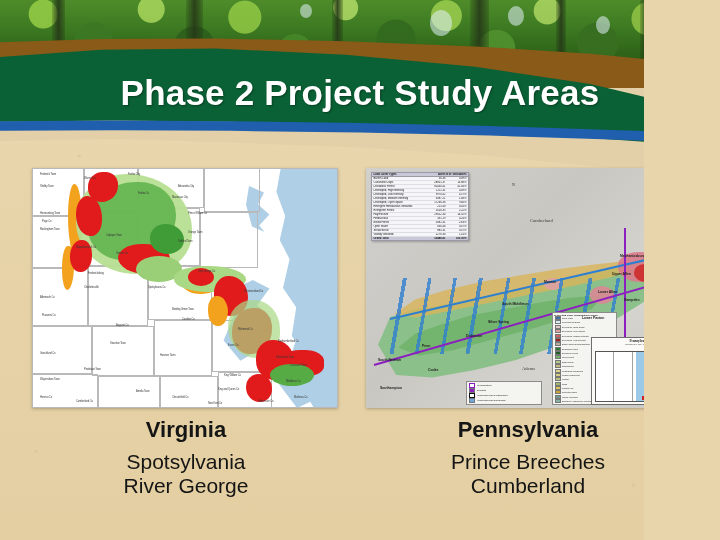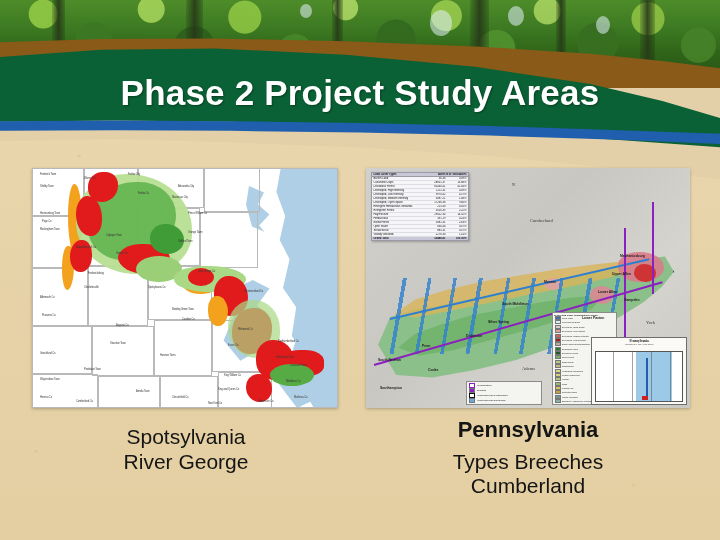--- a/index.html
+++ b/index.html
@@ -2,21 +2,21 @@
 <html><head>
 <meta charset="utf-8">
 <title>Phase 2 Project Study Areas</title>
 <style>
   html,body{margin:0;padding:0;}
   body{
     width:720px;height:540px;overflow:hidden;
     font-family:"Liberation Sans","DejaVu Sans",sans-serif;
     background:#e8d5ab;
   }
-  .slide{position:relative;width:720px;height:540px;overflow:hidden;background:#e3d0a8;}
+  .slide{position:relative;width:644px;height:540px;overflow:hidden;background:#e3d0a8;}
 
   
   .photo-band{
     position:absolute;left:0;top:0;width:720px;height:78px;overflow:hidden;
     background:
       radial-gradient(circle at 6% 18%, rgba(150,205,70,.85) 0 14px, transparent 15px),
       radial-gradient(circle at 13% 52%, rgba(60,120,35,.9) 0 18px, transparent 19px),
       radial-gradient(circle at 21% 12%, rgba(175,220,95,.8) 0 13px, transparent 14px),
       radial-gradient(circle at 27% 60%, rgba(45,95,28,.92) 0 20px, transparent 21px),
       radial-gradient(circle at 34% 22%, rgba(150,205,70,.8) 0 16px, transparent 17px),
@@ -532,27 +532,28 @@
     <div class="pa-lbl" style="left:12px;top:190px;">South Newton</div>
     <div class="pa-lbl" style="left:62px;top:200px;">Cooke</div>
     <div class="pa-lbl" style="left:14px;top:218px;">Southampton</div>
 
     <div class="pa-cty-lbl" style="left:164px;top:50px;">Cumberland</div>
     <div class="pa-cty-lbl" style="left:280px;top:152px;">York</div>
     <div class="pa-cty-lbl" style="left:156px;top:198px;">Adams</div>
   </div>
 
   <div class="cap" id="cap-va">
+    <div class="state">Virginia</div>
     <div class="sub">
       <span>Spotsylvania</span><br>
       <span>River George</span>
     </div>
   </div>
 
   <div class="cap" id="cap-pa">
     <div class="state">Pennsylvania</div>
     <div class="sub">
-      <span>Types Breeches</span><br>
+      <span>Prince Breeches</span><br>
       <span>Cumberland</span>
     </div>
   </div>
 
 </div>
 
 </body></html>

